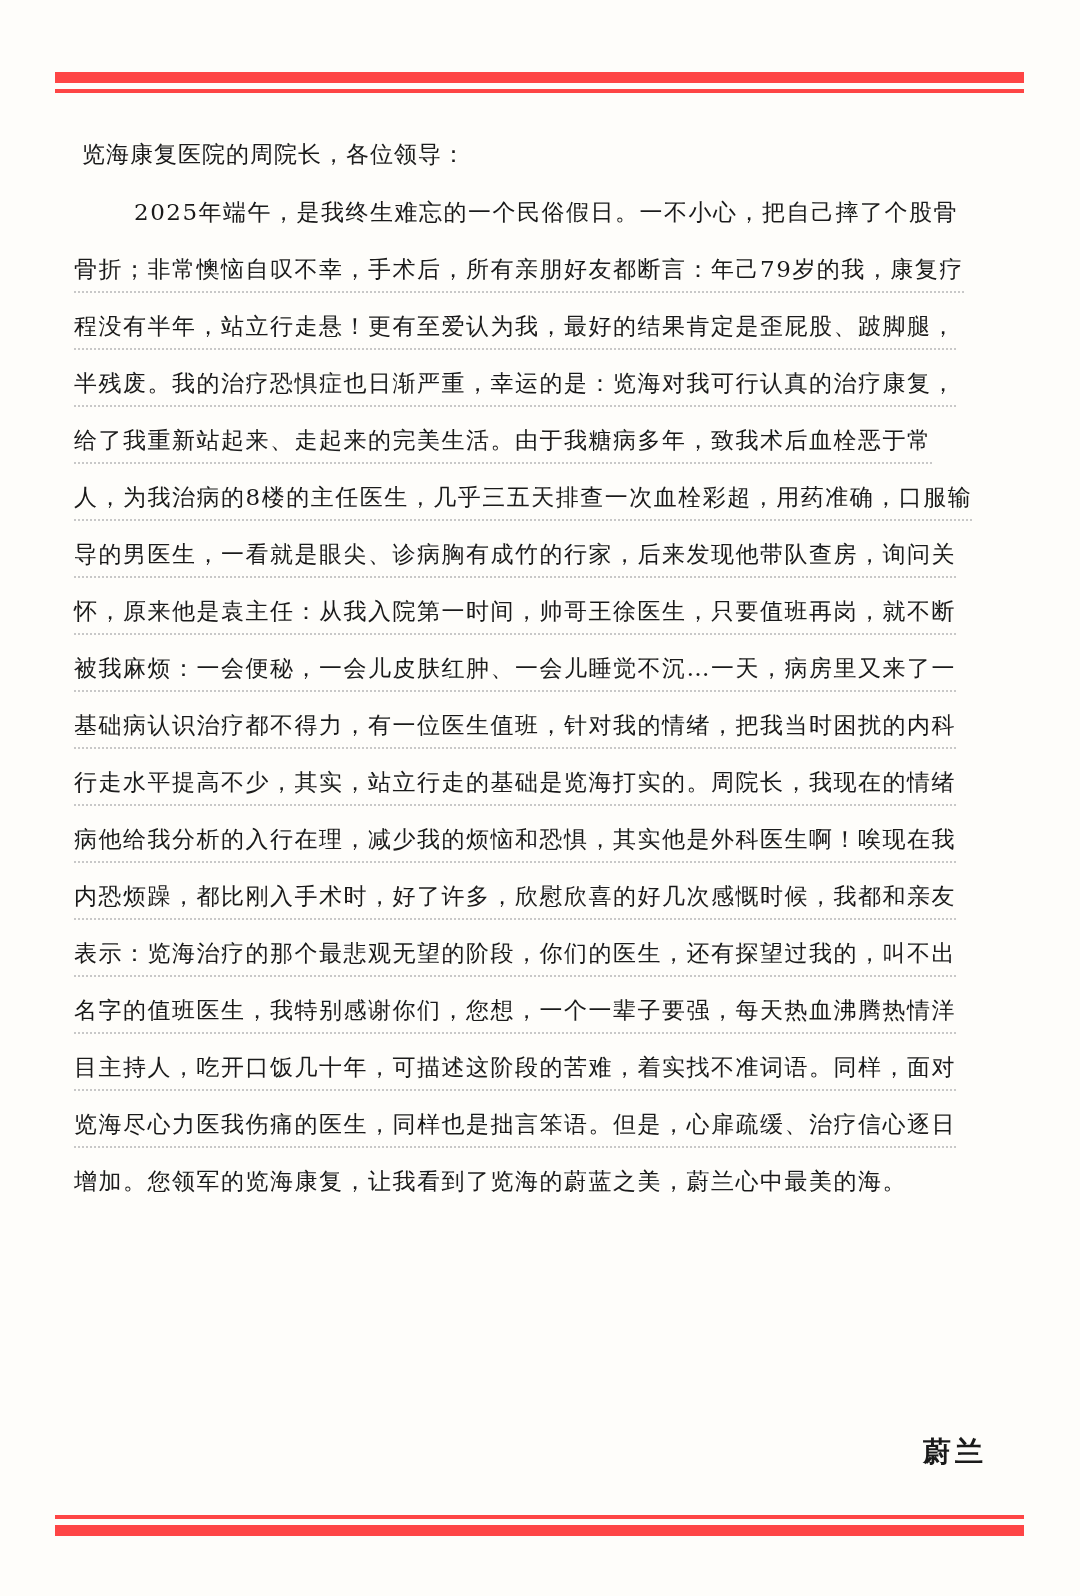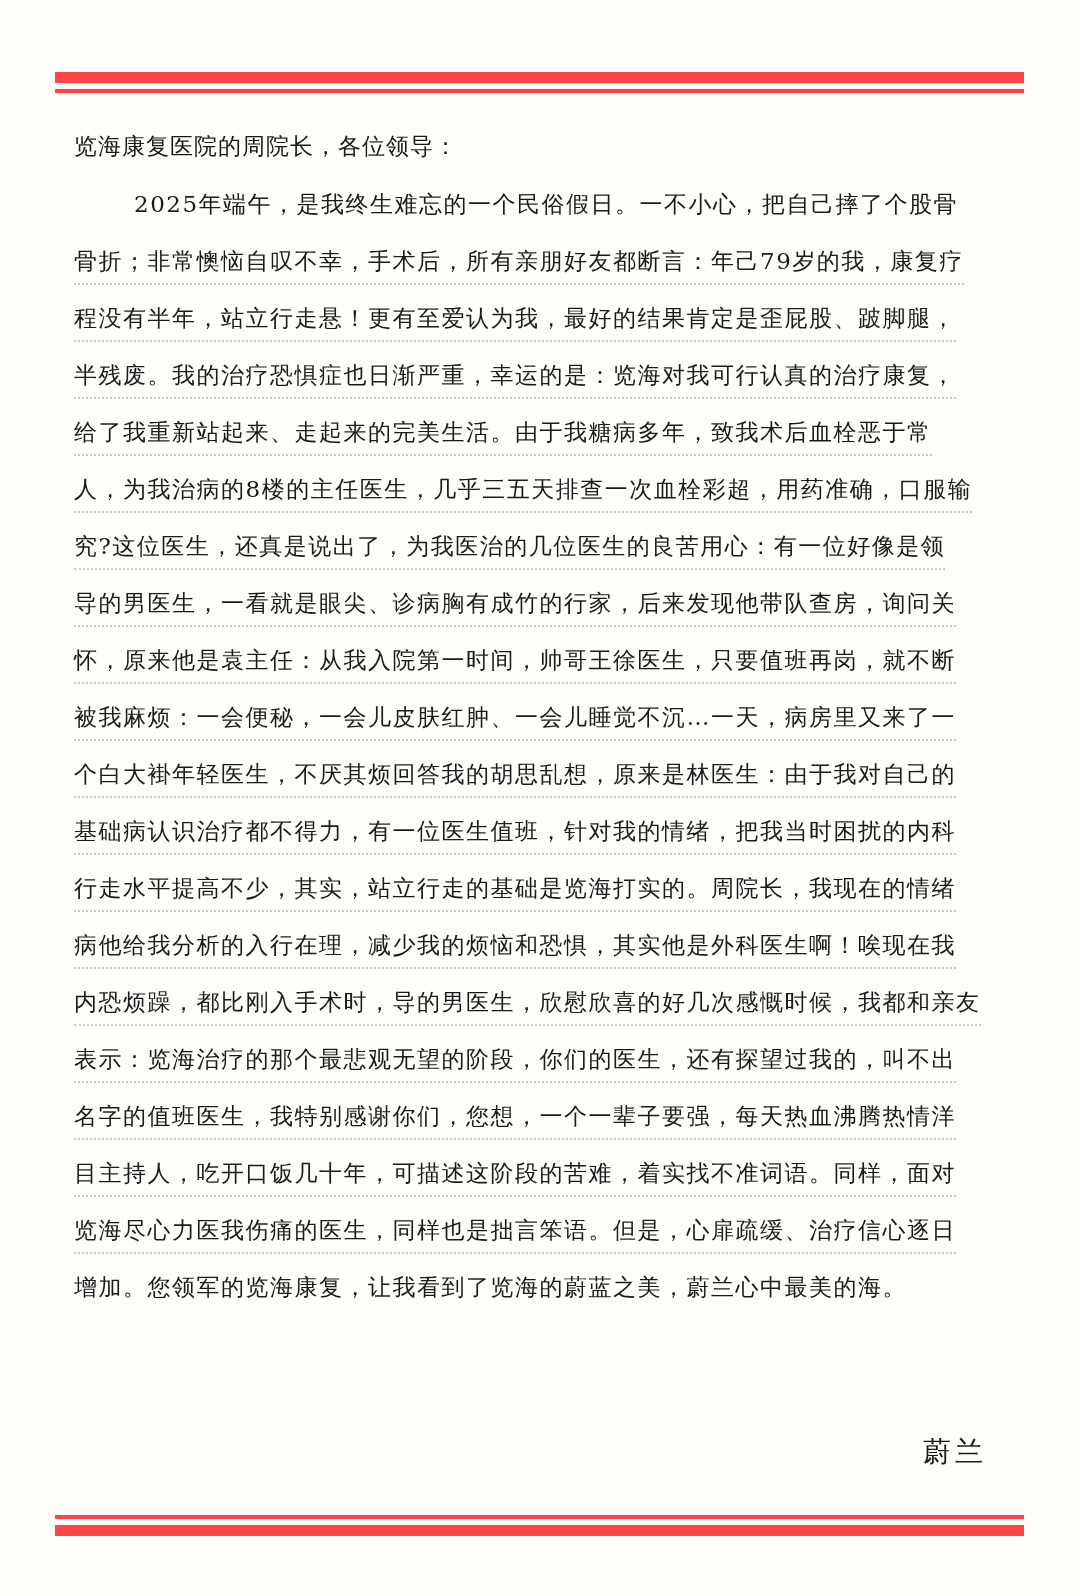--- a/index.html
+++ b/index.html
@@ -29,21 +29,21 @@
   .letter {
     position: absolute;
     left: 74px;
     top: 126px;
     width: 920px;
   }
   .salutation {
     font-size: 23px;
     line-height: 40px;
     height: 40px;
-    margin: 0;
+    margin: 8px;
     letter-spacing: 1px;
   }
   .body-lines {
     margin-top: 18px;
   }
   .line {
     font-size: 23px;
     height: 57px;
     line-height: 40px;
     white-space: nowrap;
@@ -61,47 +61,45 @@
   }
   .line.last .txt {
     border-bottom: none;
   }
   .signature {
     position: absolute;
     right: 93px;
     top: 1433px;
     font-size: 28px;
     letter-spacing: 4px;
-    font-weight: normal;
+    font-weight: bold;
   }
 </style>
 </head>
 <body>
 
 <div class="rule top-thick"></div>
 <div class="rule top-thin"></div>
 
 <div class="letter">
   <p class="salutation">览海康复医院的周院长，各位领导：</p>
   <div class="body-lines">
     <div class="line indent"><span class="txt">2025年端午，是我终生难忘的一个民俗假日。一不小心，把自己摔了个股骨</span></div>
     <div class="line"><span class="txt">骨折；非常懊恼自叹不幸，手术后，所有亲朋好友都断言：年己79岁的我，康复疗</span></div>
     <div class="line"><span class="txt">程没有半年，站立行走悬！更有至爱认为我，最好的结果肯定是歪屁股、跛脚腿，</span></div>
     <div class="line"><span class="txt">半残废。我的治疗恐惧症也日渐严重，幸运的是：览海对我可行认真的治疗康复，</span></div>
     <div class="line"><span class="txt">给了我重新站起来、走起来的完美生活。由于我糖病多年，致我术后血栓恶于常</span></div>
     <div class="line"><span class="txt">人，为我治病的8楼的主任医生，几乎三五天排查一次血栓彩超，用药准确，口服输</span></div>
-    <div class="line"><span class="txt">究?这位医生，还真是说出了，为我医治的几位医生的良苦用心：有一位好像是领</span></div>
     <div class="line"><span class="txt">导的男医生，一看就是眼尖、诊病胸有成竹的行家，后来发现他带队查房，询问关</span></div>
     <div class="line"><span class="txt">怀，原来他是袁主任：从我入院第一时间，帅哥王徐医生，只要值班再岗，就不断</span></div>
     <div class="line"><span class="txt">被我麻烦：一会便秘，一会儿皮肤红肿、一会儿睡觉不沉…一天，病房里又来了一</span></div>
-    <div class="line"><span class="txt">个白大褂年轻医生，不厌其烦回答我的胡思乱想，原来是林医生：由于我对自己的</span></div>
     <div class="line"><span class="txt">基础病认识治疗都不得力，有一位医生值班，针对我的情绪，把我当时困扰的内科</span></div>
     <div class="line"><span class="txt">行走水平提高不少，其实，站立行走的基础是览海打实的。周院长，我现在的情绪</span></div>
     <div class="line"><span class="txt">病他给我分析的入行在理，减少我的烦恼和恐惧，其实他是外科医生啊！唉现在我</span></div>
-    <div class="line"><span class="txt">内恐烦躁，都比刚入手术时，导的男医生，欣慰欣喜的好几次感慨时候，我都和亲友</span></div>
+    <div class="line"><span class="txt">内恐烦躁，都比刚入手术时，好了许多，欣慰欣喜的好几次感慨时候，我都和亲友</span></div>
     <div class="line"><span class="txt">表示：览海治疗的那个最悲观无望的阶段，你们的医生，还有探望过我的，叫不出</span></div>
     <div class="line"><span class="txt">名字的值班医生，我特别感谢你们，您想，一个一辈子要强，每天热血沸腾热情洋</span></div>
     <div class="line"><span class="txt">目主持人，吃开口饭几十年，可描述这阶段的苦难，着实找不准词语。同样，面对</span></div>
     <div class="line"><span class="txt">览海尽心力医我伤痛的医生，同样也是拙言笨语。但是，心扉疏缓、治疗信心逐日</span></div>
     <div class="line last"><span class="txt">增加。您领军的览海康复，让我看到了览海的蔚蓝之美，蔚兰心中最美的海。</span></div>
   </div>
 </div>
 
 <div class="signature">蔚兰</div>
 

